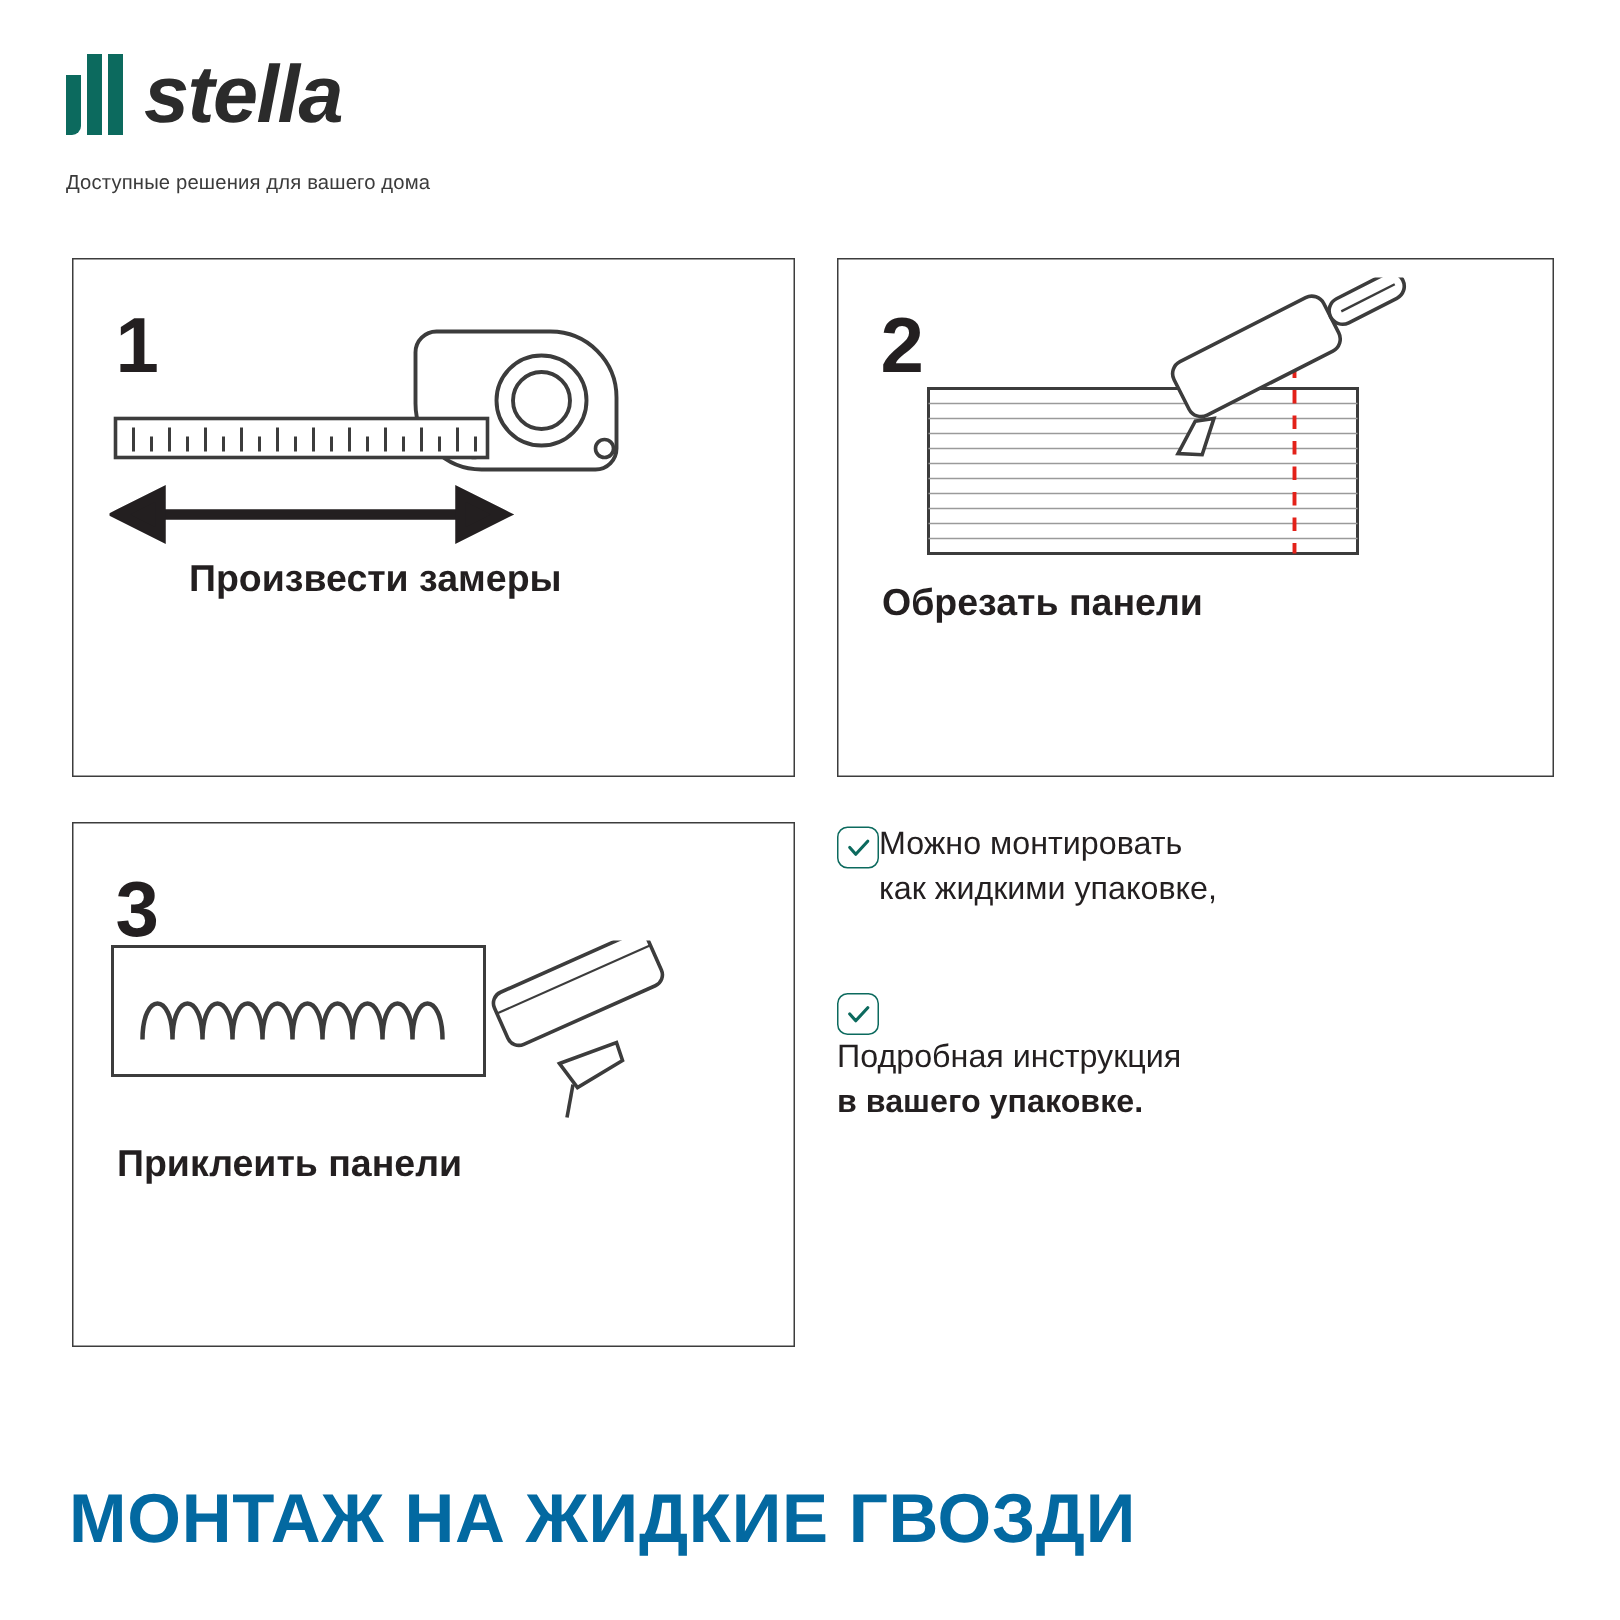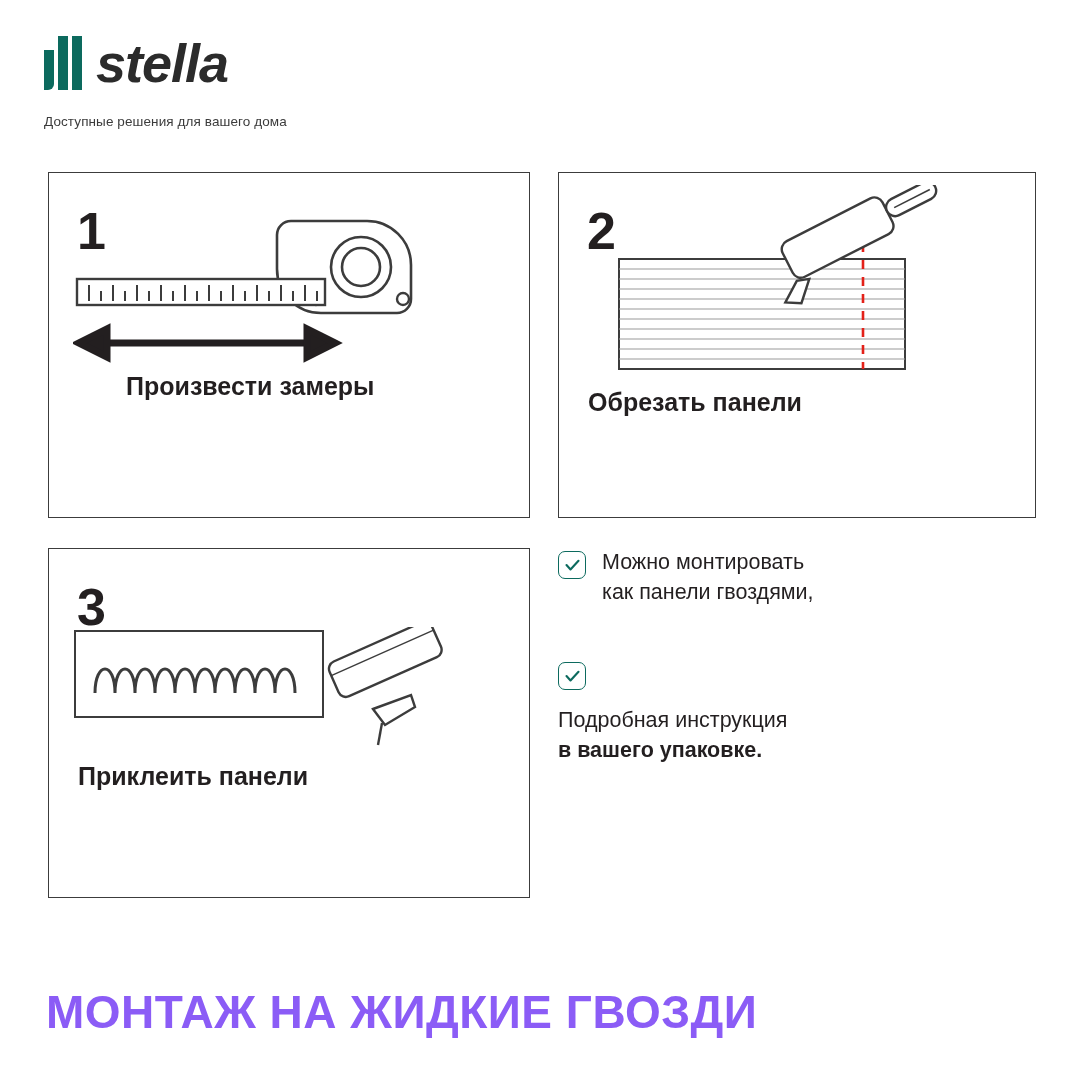--- a/index.html
+++ b/index.html
@@ -93,21 +93,20 @@
   
   .checklist {
     position: absolute;
     left: 558px;
     top: 548px;
     width: 480px;
   }
   .check-item {
     display: flex;
     align-items: flex-start;
-    gap: 16px;
     margin-bottom: 38px;
   }
   .check-box {
     flex: 0 0 auto;
     width: 26px;
     height: 26px;
     border: 1.6px solid #0c6a5e;
     border-radius: 7px;
     margin-top: 3px;
     display: flex;
@@ -122,21 +121,21 @@
   .check-text b { font-weight: 700; }
 
   
   .footer-title {
     position: absolute;
     left: 46px;
     top: 985px;
     font-size: 46px;
     font-weight: 700;
     letter-spacing: 0.5px;
-    color: #8b5cf6;
+    color: #0369a1;
     white-space: nowrap;
   }
 </style>
 </head>
 <body>
 
 <div class="logo-block">
   <div class="logo-row">
     <div class="logo-mark">
       <div class="bar b1"></div>
@@ -259,21 +258,21 @@
 <div class="checklist">
 
   <div class="check-item">
     <div class="check-box">
       <svg width="15" height="13" viewBox="0 0 15 13">
         <polyline points="1.5,6 5.5,10.5 13.5,1.8" fill="none" stroke="#0c6a5e" stroke-width="2.1" stroke-linecap="round" stroke-linejoin="round"></polyline>
       </svg>
     </div>
     <div class="check-text">
       <div>Можно монтировать</div>
-      <div>как панели гвоздями,</div>
+      <div>как жидкими упаковке,</div>
     </div>
   </div>
 
   <div class="check-item" style="margin-top:52px;flex-direction:column;">
     <div class="check-box">
       <svg width="15" height="13" viewBox="0 0 15 13">
         <polyline points="1.5,6 5.5,10.5 13.5,1.8" fill="none" stroke="#0c6a5e" stroke-width="2.1" stroke-linecap="round" stroke-linejoin="round"></polyline>
       </svg>
     </div>
     <div class="check-text">

